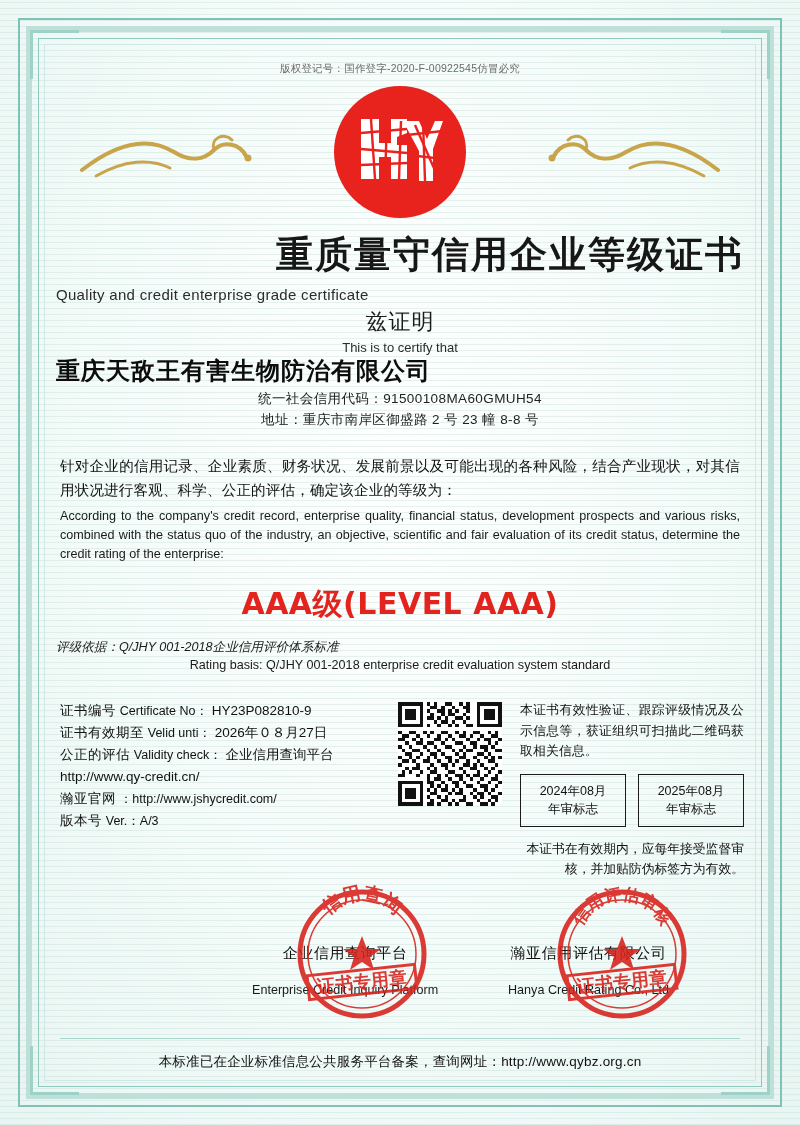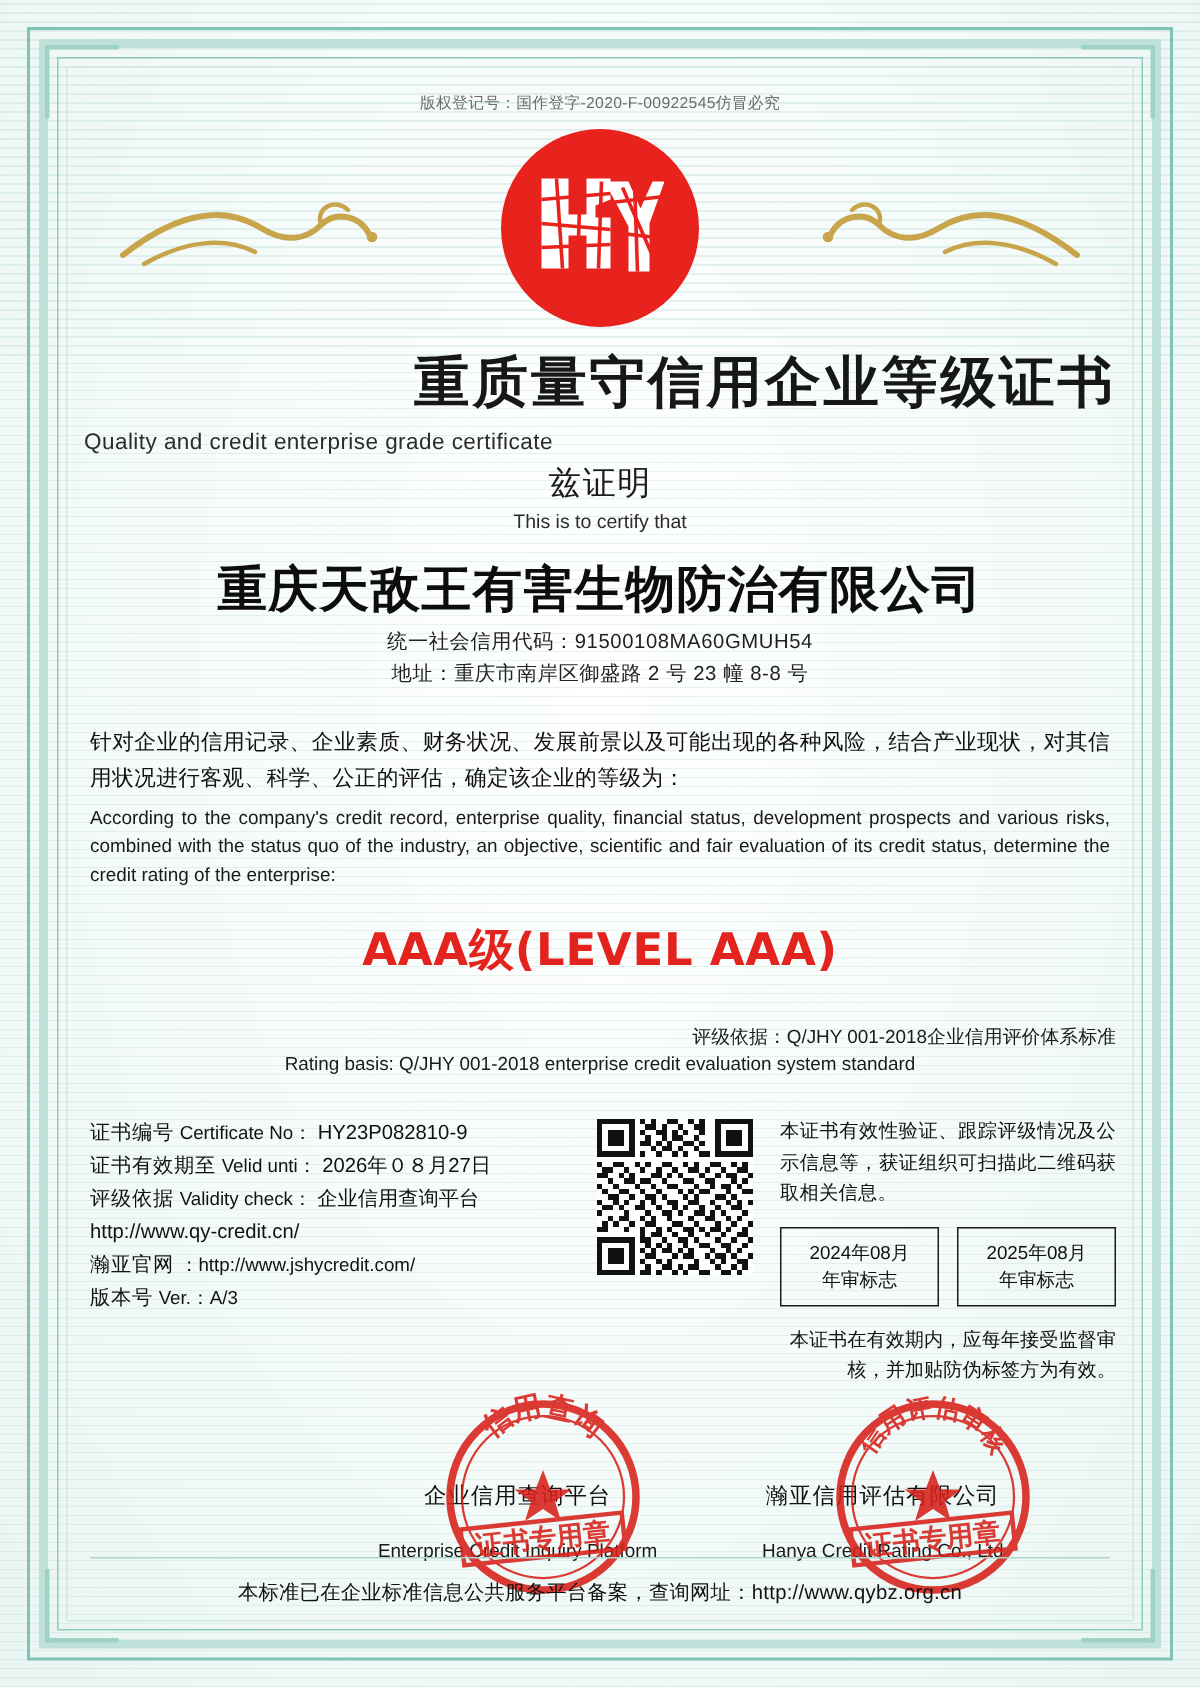--- a/index.html
+++ b/index.html
@@ -132,25 +132,25 @@
     margin-top: 4px;
     letter-spacing: 1px;
   }
   .certify-en {
     text-align: center;
     font-size: 13px;
     color: #2b2b2b;
     margin-top: 3px;
   }
   .company {
-    text-align: center;
-    font-size: 33px;
+    text-align: left;
+    font-size: 24px;
     font-weight: bold;
     color: #0d0d0d;
-    margin-top: 16px;
+    margin-top: 0;
     letter-spacing: 1px;
     font-family: "DejaVu Sans", "Liberation Sans", sans-serif;
   }
   .company-meta {
     text-align: center;
     font-size: 13.5px;
     color: #1f1f1f;
     margin-top: 3px;
     letter-spacing: 0.4px;
   }
@@ -176,24 +176,25 @@
   .level {
     text-align: center;
     font-size: 30px;
     font-weight: bold;
     color: #e3231d;
     margin-top: 20px;
     letter-spacing: 0.5px;
     font-family: "DejaVu Sans", "Liberation Sans", sans-serif;
   }
   .basis-cn {
-    text-align: right;
+    text-align: left;
     font-size: 12.6px;
     color: #1b1b1b;
-    margin-top: 29px;
+    margin-top: 14px;
+    font-style: italic;
   }
   .basis-en {
     text-align: center;
     font-size: 12.6px;
     color: #1b1b1b;
     margin-top: 2px;
   }
   .lower {
     display: flex;
     margin-top: 28px;
@@ -390,21 +391,21 @@
           <span class="lbl-cn">证书编号</span>
           <span class="lbl-en">Certificate No：</span>
           <span>HY23P082810-9</span>
         </div>
         <div class="info-row">
           <span class="lbl-cn">证书有效期至</span>
           <span class="lbl-en">Velid unti：</span>
           <span>2026年０８月27日</span>
         </div>
         <div class="info-row">
-          <span class="lbl-cn">评级依据</span>
+          <span class="lbl-cn">公正的评估</span>
           <span class="lbl-en">Validity check：</span>
           <span>企业信用查询平台</span>
         </div>
         <div class="info-row">http://www.qy-credit.cn/</div>
         <div class="info-row">
           <span class="lbl-cn">瀚亚官网</span>
           <span class="lbl-en">：http://www.jshycredit.com/</span>
         </div>
         <div class="info-row">
           <span class="lbl-cn">版本号</span>

